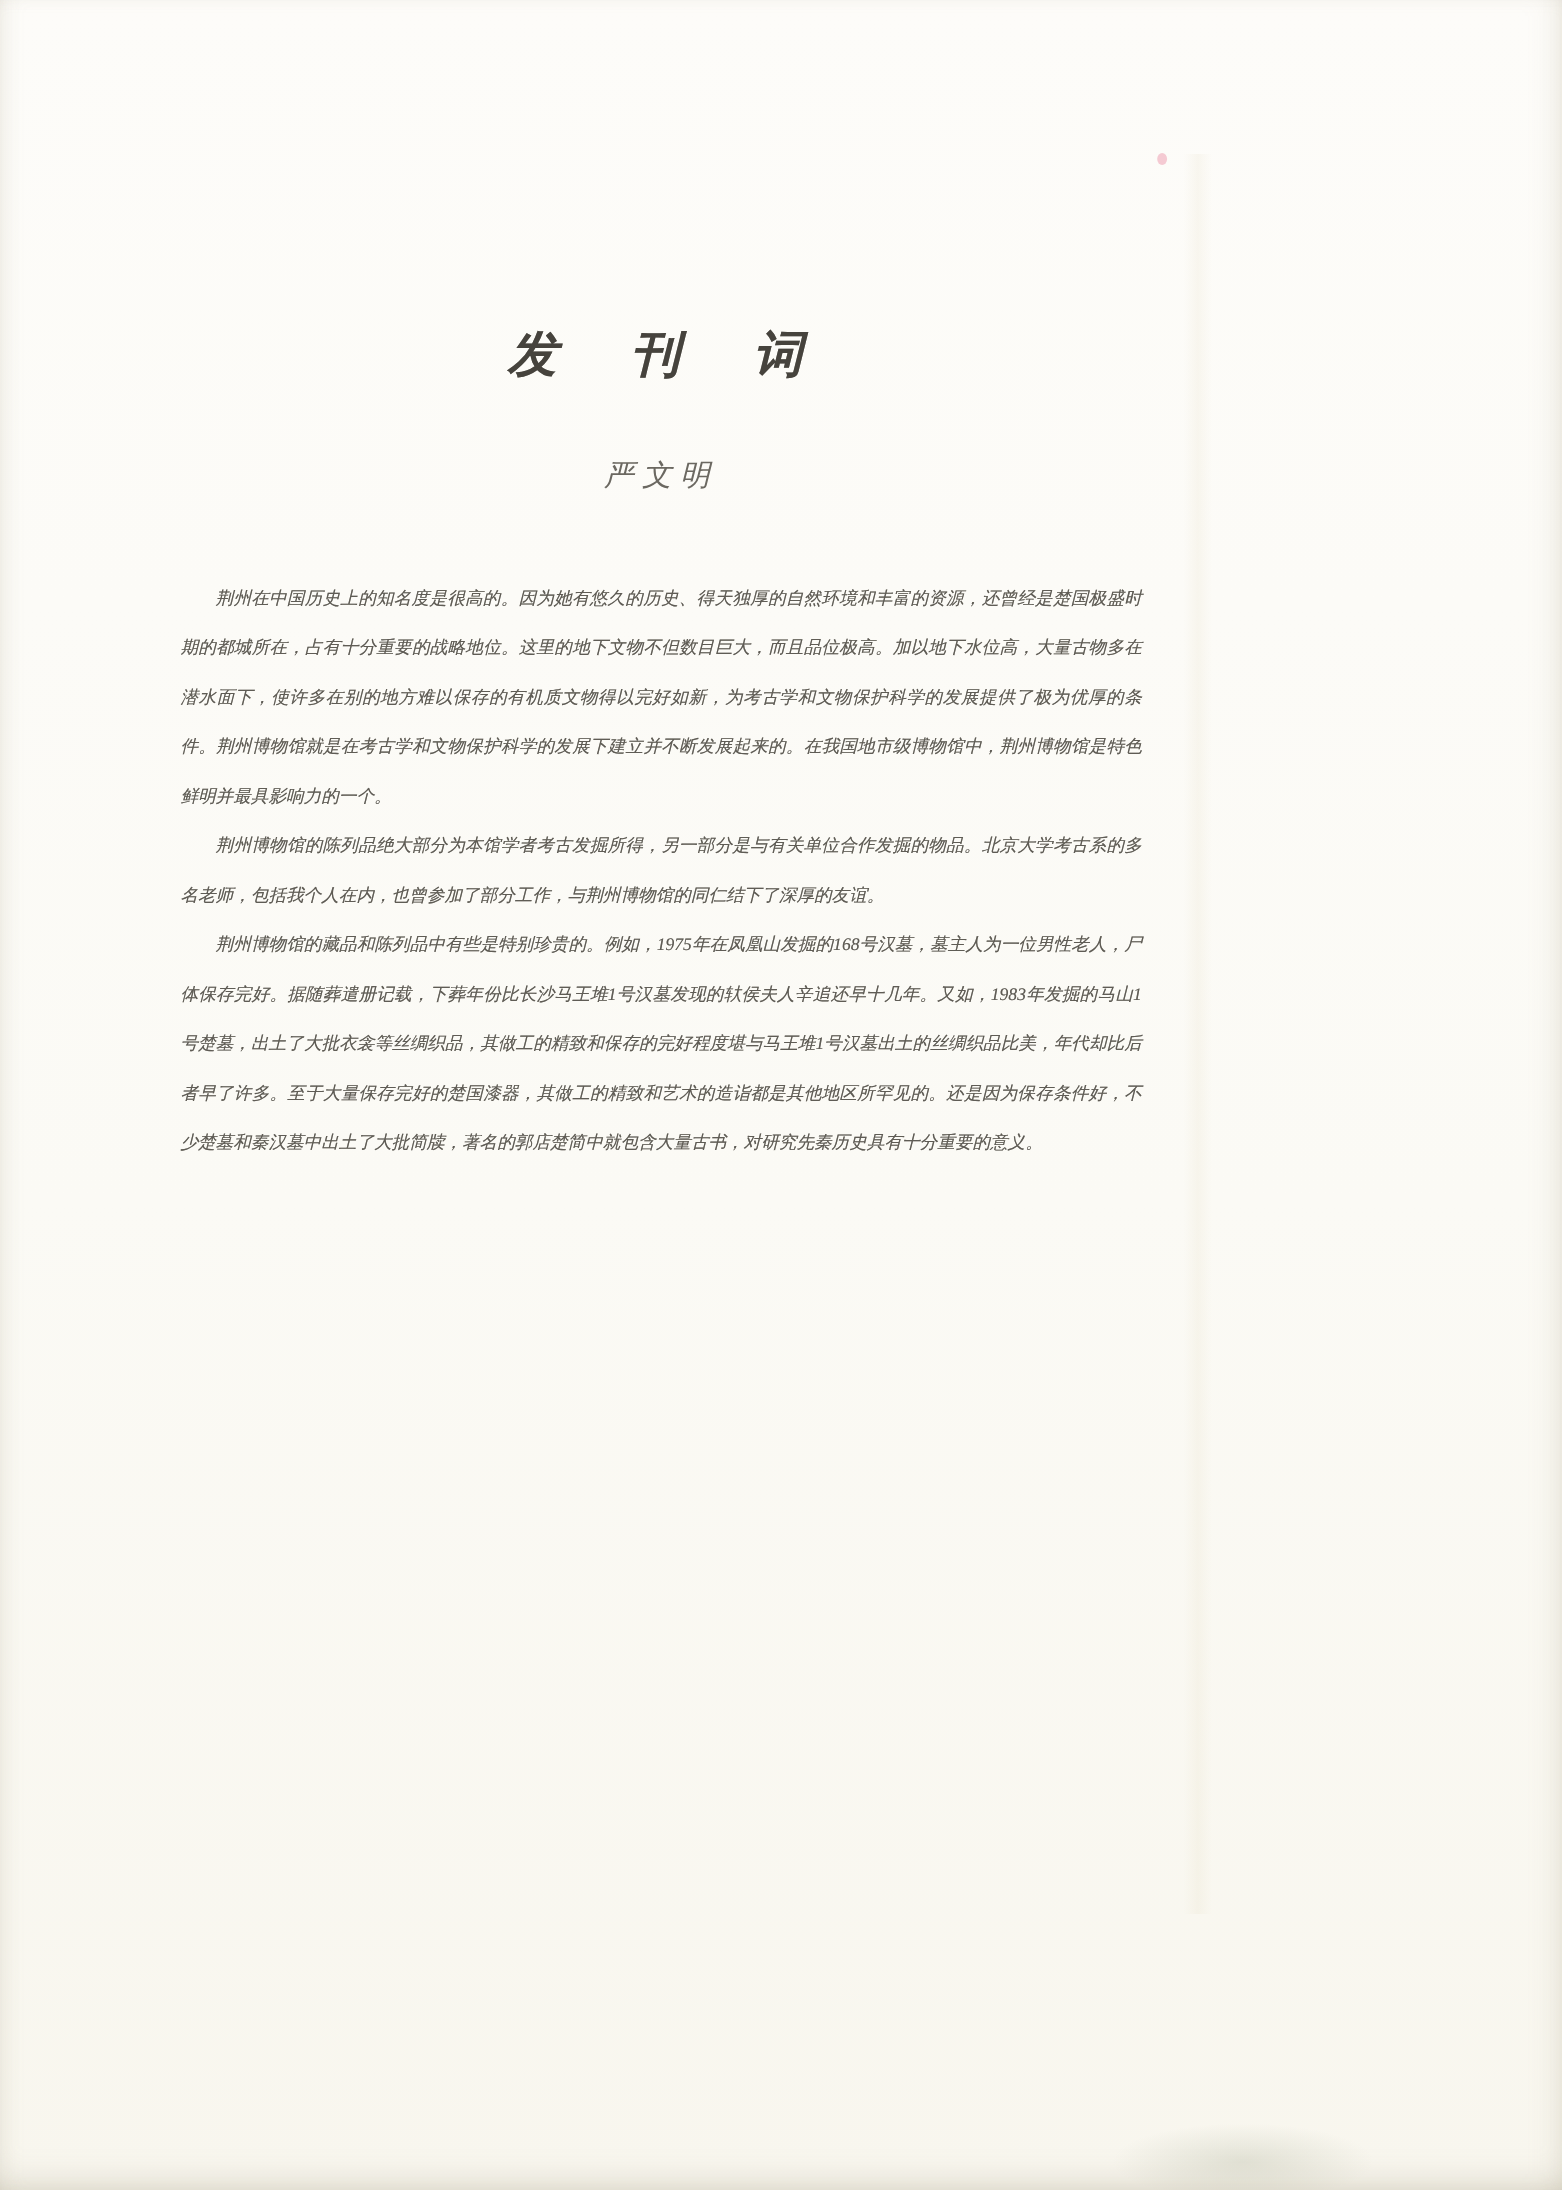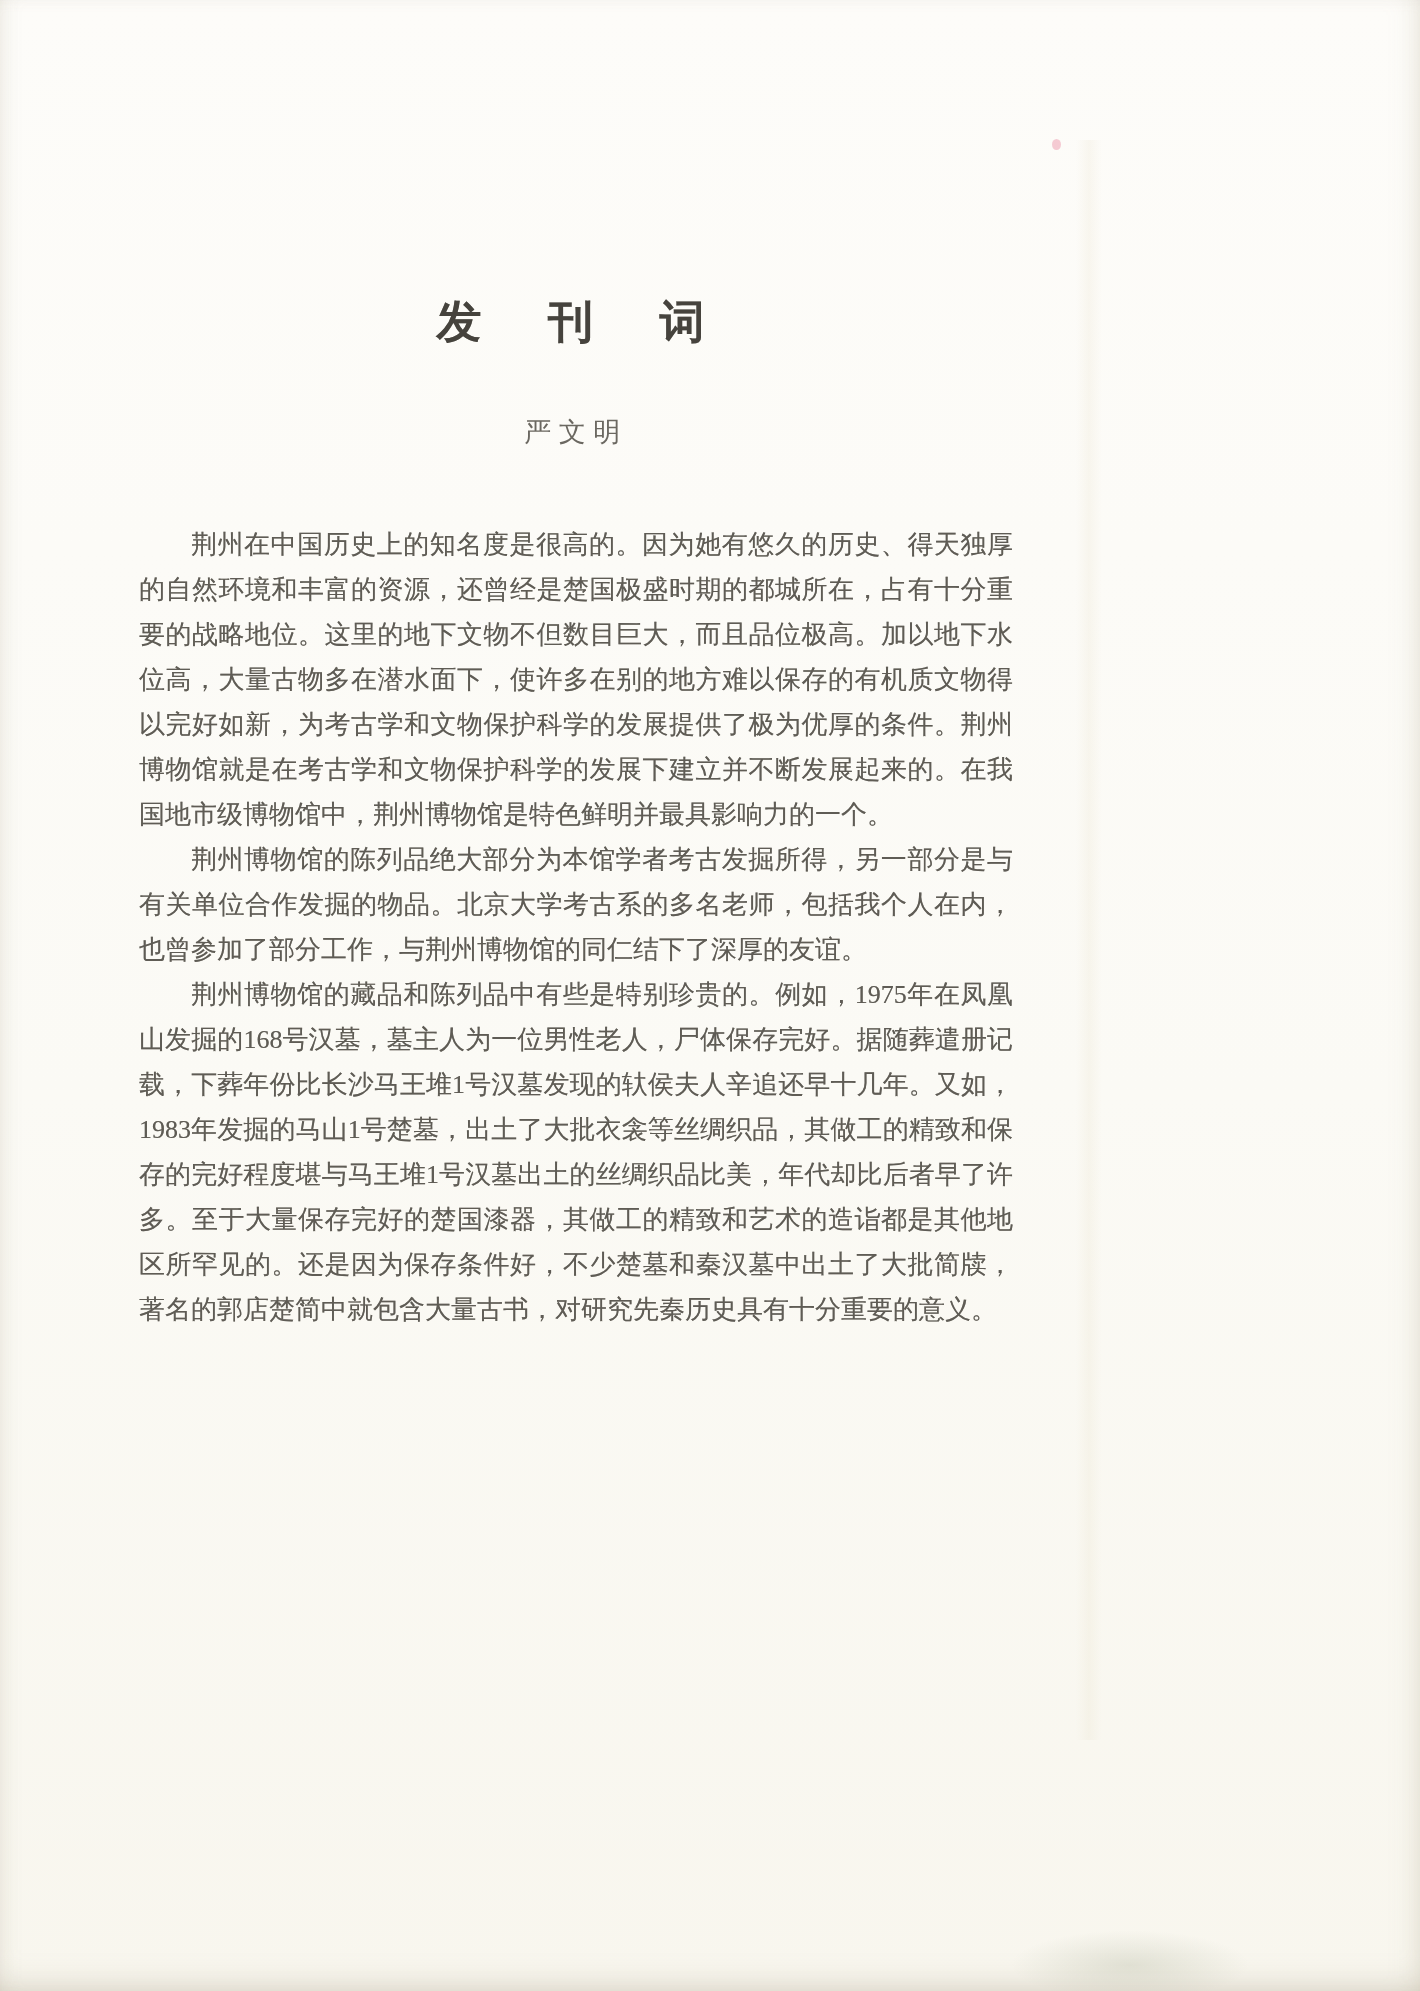--- a/index.html
+++ b/index.html
@@ -55,23 +55,24 @@
     left: 1052px;
     top: 139px;
     width: 9px;
     height: 11px;
     border-radius: 50%;
     background: var(--artifact-pink, #f2b9c6);
     opacity: 0.75;
   }
   .content {
     position: absolute;
-    left: 139px;
+    left: 164px;
     top: 0;
     width: 874px;
+    font-style: italic;
   }
   .title {
     margin: 0;
     padding-top: 292px;
     text-align: center;
     font-size: 45px;
     font-weight: 600;
     letter-spacing: 0.24em;
     color: var(--title-ink, #46433d);
     text-shadow: 0 0 0.6px rgba(70, 67, 61, 0.55);
@@ -79,21 +80,21 @@
   .author {
     margin-top: 62px;
     text-align: center;
     font-size: 27px;
     font-weight: 400;
     letter-spacing: 0.28em;
     color: var(--author-ink, #6b6861);
   }
   .bodytext {
     margin-top: 72px;
-    font-size: 26px;
+    font-size: 16px;
     line-height: 45px;
     color: var(--ink, #5f5c55);
     text-align: justify;
     text-shadow: 0 0 0.5px rgba(95, 92, 85, 0.55);
   }
   .bodytext p {
     margin: 0;
     text-indent: 2em;
   }
   .dateline {

